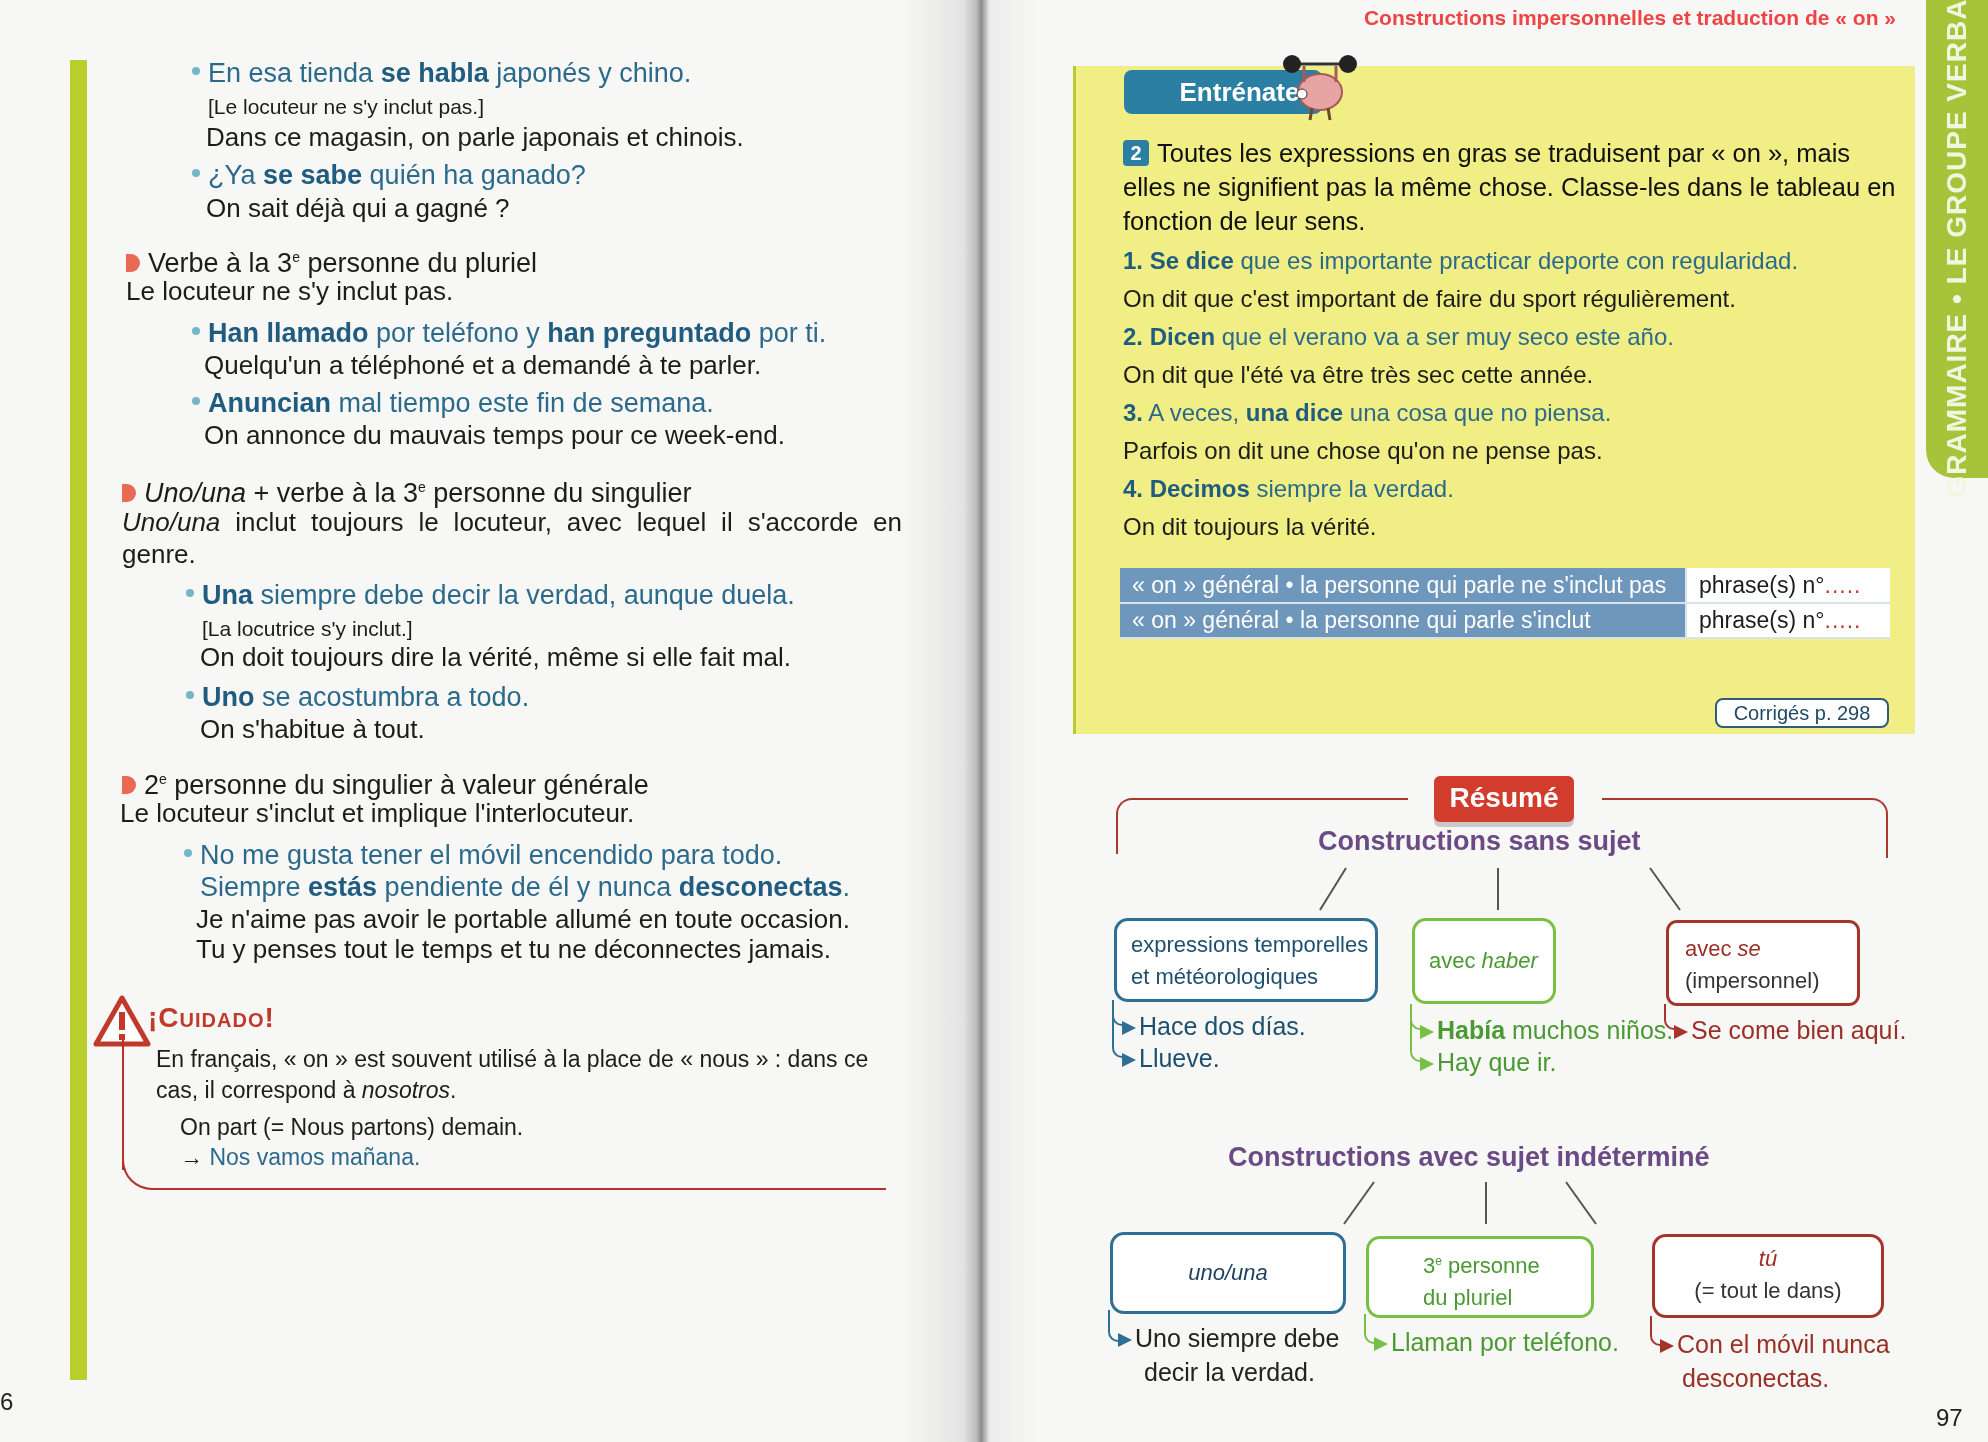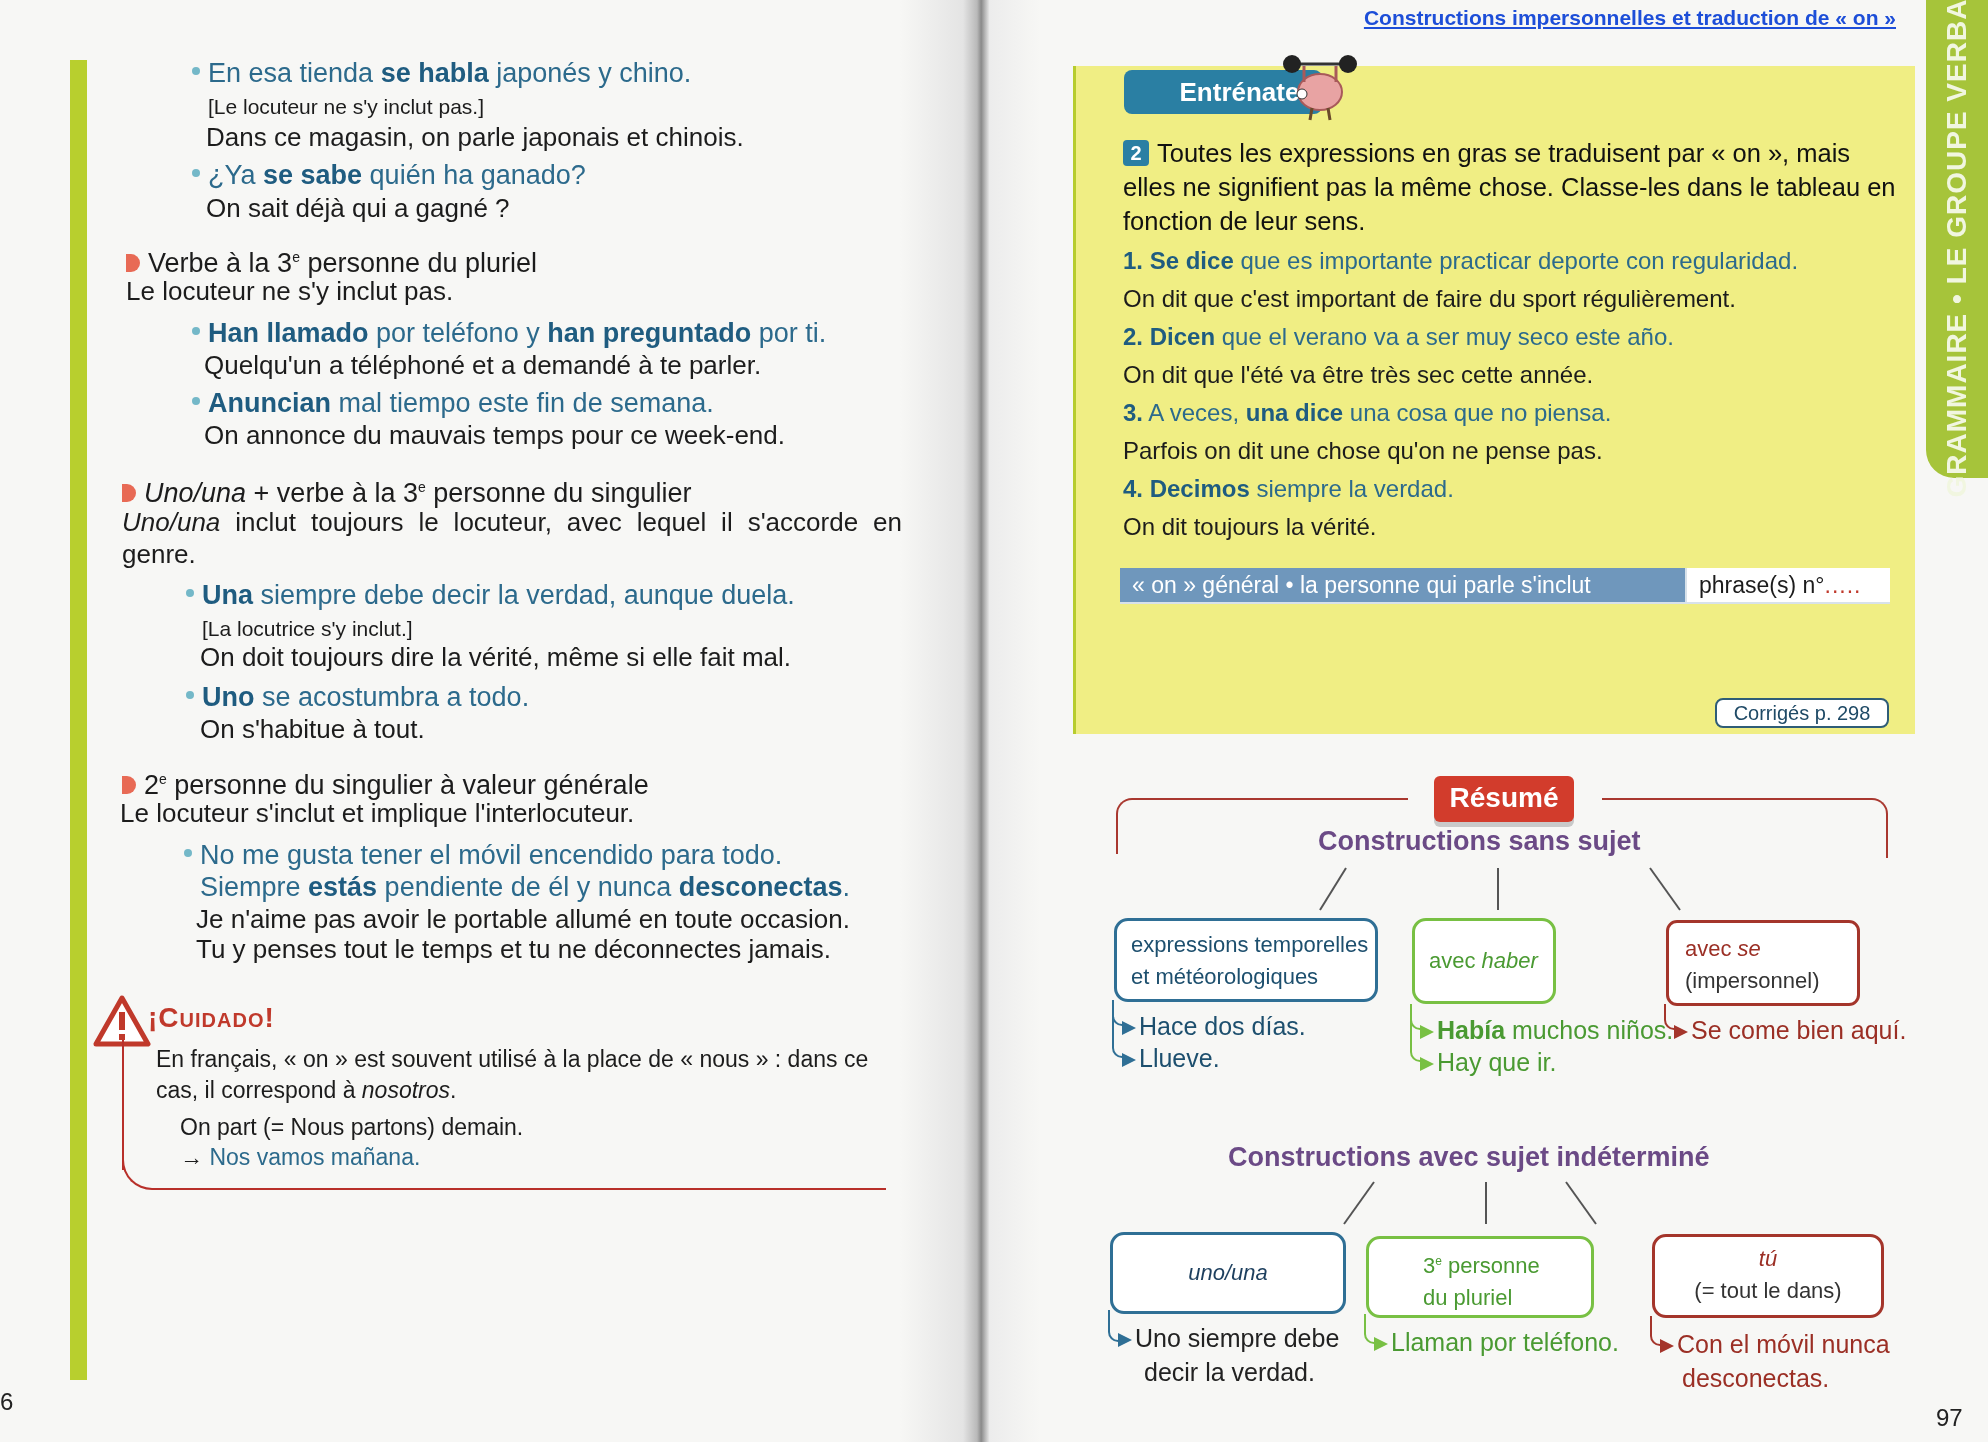--- a/index.html
+++ b/index.html
@@ -32,21 +32,21 @@
   .justify { width: 780px; text-align: justify; text-align-last: left; white-space: normal; }
 
   .cuidado-line-v { left: 122px; top: 1040px; width: 2px; height: 130px; background: #b8302a; }
   .cuidado-curve { left: 122px; top: 1140px; width: 40px; height: 50px; border-left: 2px solid #b8302a; border-bottom: 2px solid #b8302a; border-bottom-left-radius: 30px; }
   .cuidado-line-h { left: 160px; top: 1188px; width: 726px; height: 2px; background: #b8302a; }
   .cuidado-title { color: #c0392b; font-size: 28px; font-weight: bold; font-variant: small-caps; letter-spacing: 1px; }
 
   .page-num { font-size: 24px; color: #222; }
 
   
-  .running-head { right: 92px; top: 6px; color: #1d4ed8; font-weight: bold; font-size: 21px; text-decoration: underline; }
+  .running-head { right: 92px; top: 6px; color: #ef4444; font-weight: bold; font-size: 21px; }
   .side-tab {
     left: 1926px; top: 0; width: 62px; height: 478px; background: #a6c43a;
     border-bottom-left-radius: 28px;
   }
   .side-tab-text {
     position: absolute; left: 50%; top: 50%;
     transform: translate(-50%,-50%) rotate(-90deg);
     white-space: nowrap; color: #f1f6e0; font-weight: bold; font-size: 28px; letter-spacing: 1px;
   }
 
@@ -191,20 +191,24 @@
 <div class="abs ex-item" style="top:284px;">On dit que c'est important de faire du sport régulièrement.</div>
 <div class="abs ex-item esp" style="top:322px;"><b>2.</b> <b>Dicen</b><span> que el verano va a ser muy seco este año.</span></div>
 <div class="abs ex-item" style="top:360px;">On dit que l'été va être très sec cette année.</div>
 <div class="abs ex-item esp" style="top:398px;"><b>3.</b><span> A veces, </span><b>una dice</b><span> una cosa que no piensa.</span></div>
 <div class="abs ex-item" style="top:436px;">Parfois on dit une chose qu'on ne pense pas.</div>
 <div class="abs ex-item esp" style="top:474px;"><b>4.</b> <b>Decimos</b><span> siempre la verdad.</span></div>
 <div class="abs ex-item" style="top:512px;">On dit toujours la vérité.</div>
 
 <table class="abs tbl">
   <tbody>
+      <tr>
+    <td class="lab">« on » général • la personne qui parle ne s'inclut pas</td>
+    <td class="ans"><span>phrase(s) n°</span><span class="dots">.....</span></td>
+  </tr>
   <tr>
     <td class="lab">« on » général • la personne qui parle s'inclut</td>
     <td class="ans"><span>phrase(s) n°</span><span class="dots">.....</span></td>
   </tr>
 </tbody>
   </table>
 <div class="abs corriges">Corrigés p. 298</div>
 
 <div class="abs bracket-l"></div>
 <div class="abs bracket-r"></div>

